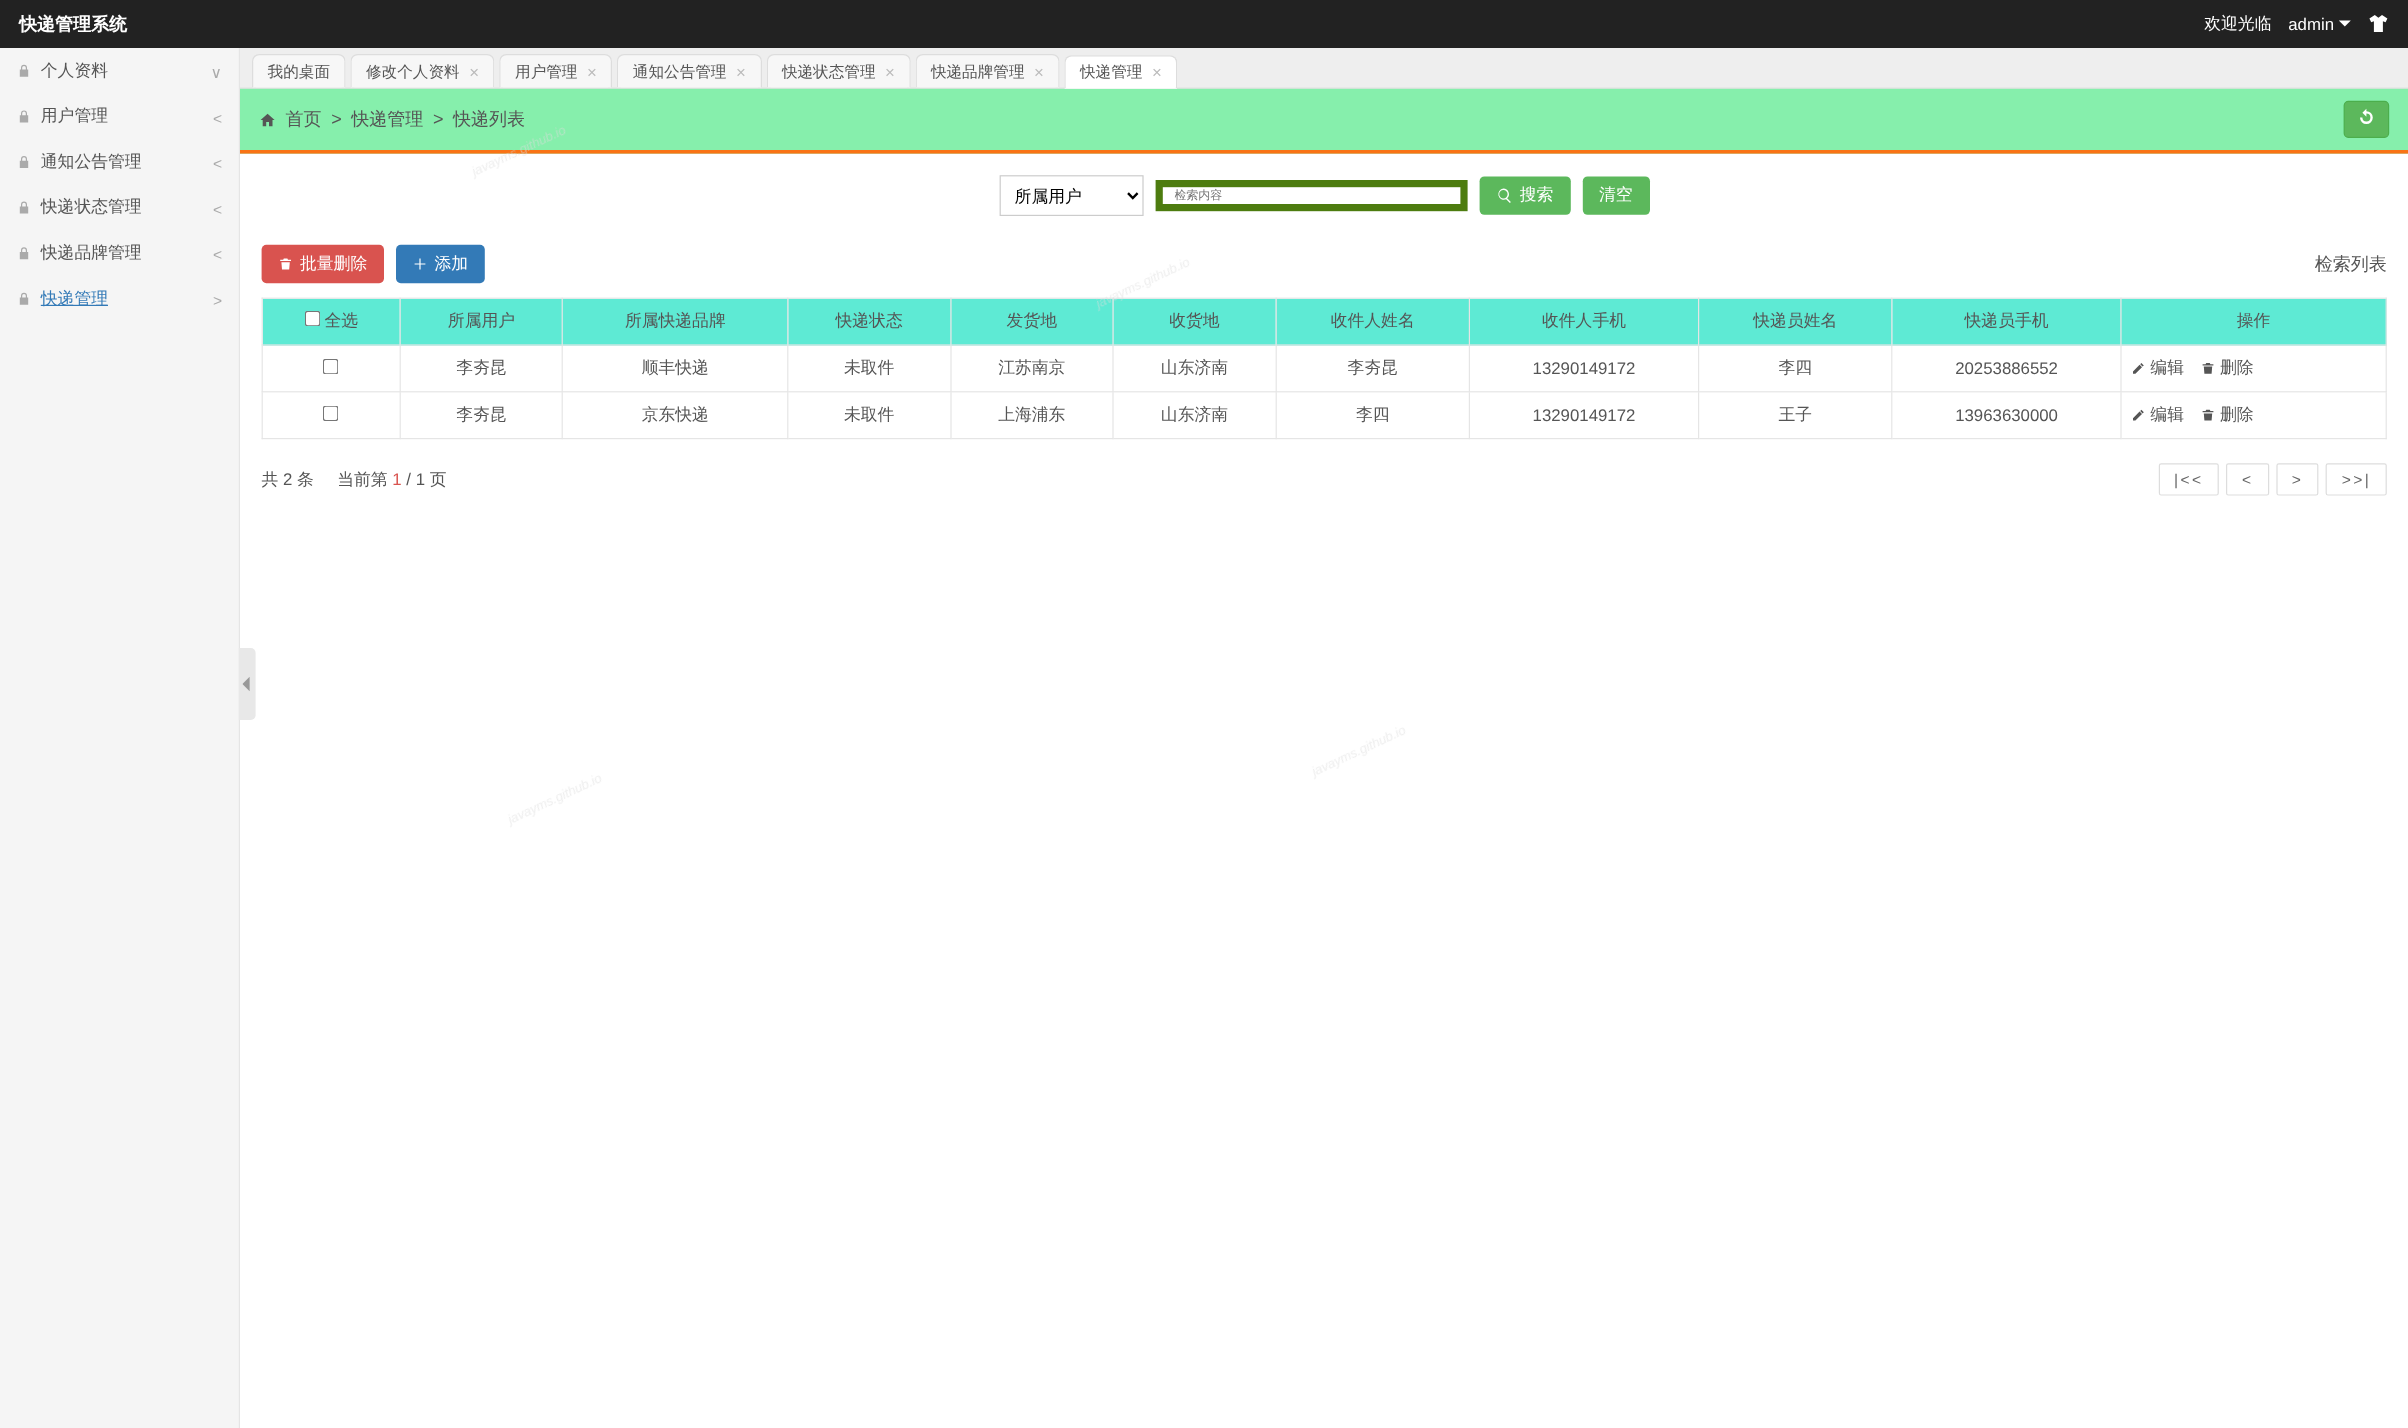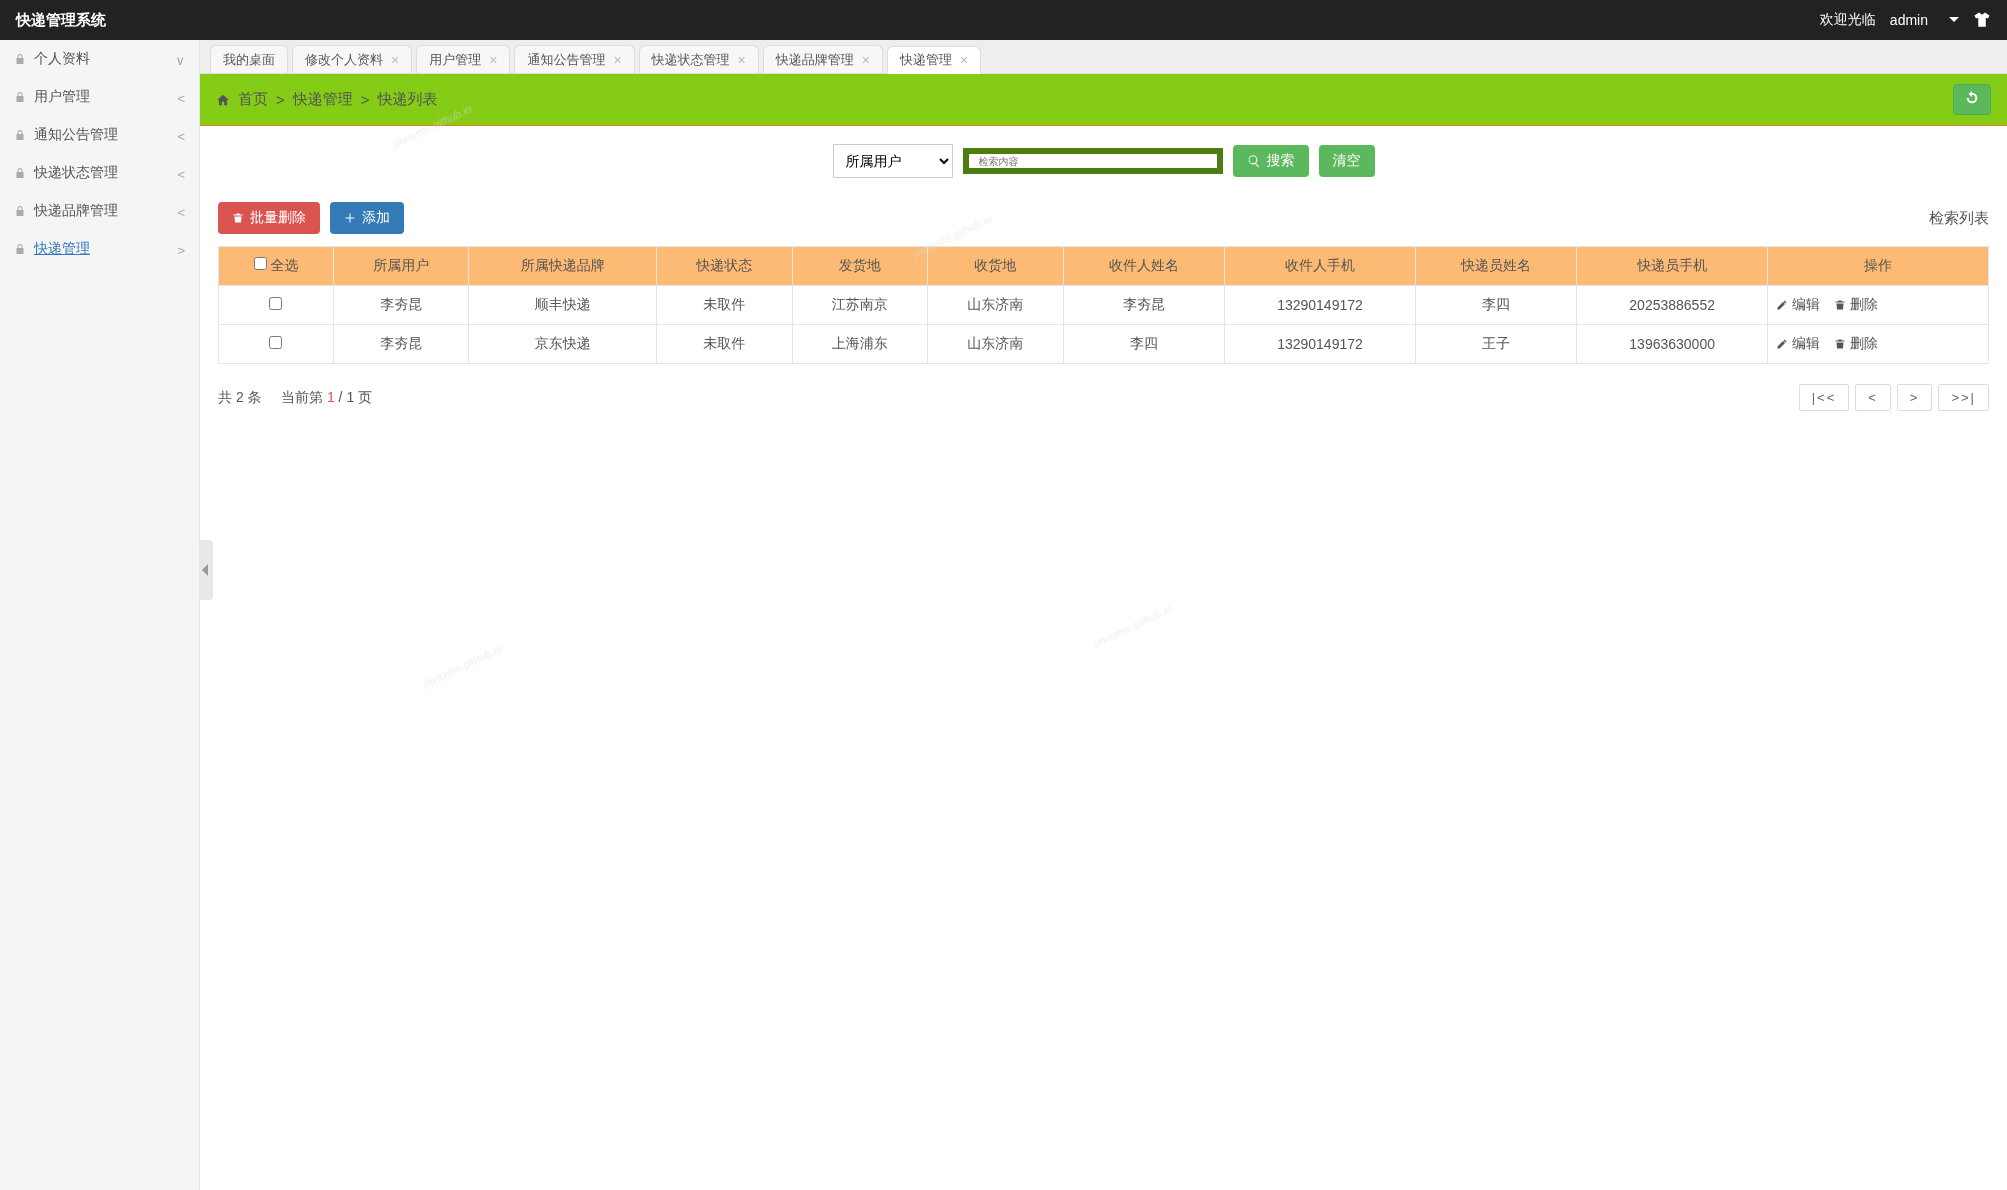--- a/index.html
+++ b/index.html
@@ -1,55 +1,55 @@
 <!DOCTYPE html>
 <html><head>
 <meta charset="utf-8">
 <style>
 *{box-sizing:border-box;margin:0;padding:0}
 body{font-family:"Microsoft YaHei","Helvetica Neue",Arial,sans-serif;font-size:14px;color:#333;background:#fff}
 .header{background:#222;height:40px;display:flex;align-items:center;justify-content:space-between;padding:0 16px;color:#fff}
 .header-title{font-size:15px;font-weight:700}
 .header-right{display:flex;align-items:center;gap:14px}
-.header-user{display:flex;gap:21px;cursor:pointer}
+.header-user{display:flex;gap:4px;cursor:pointer}
 .chevron-down{display:inline-block;border:5px solid transparent;border-top-color:#fff;margin-top:5px}
 .shirt-icon{width:18px;height:18px;fill:#fff}
 .container{display:flex;height:calc(100vh - 40px)}
 .sidebar{width:200px;background:#f5f5f5;border-right:1px solid #e5e5e5;position:relative}
 .side-item{display:flex;align-items:flex-end;justify-content:space-between;padding:10px 14px;color:#555;cursor:pointer;font-size:14px}
 .side-item.active a{color:#337ab7;text-decoration:underline}
 .side-left{display:flex;align-items:center;gap:8px}
 .lock-icon{width:12px;height:12px;fill:#aaa}
 .side-arrow{color:#aaa;font-size:13px}
 .collapse-handle{position:absolute;right:-14px;top:500px;width:14px;height:60px;background:#e8e8e8;border-radius:0 4px 4px 0;display:flex;align-items:center;justify-content:center;cursor:pointer}
 .collapse-handle svg{width:8px;height:12px;fill:#999}
 .main{flex:1;background:#fff;display:flex;flex-direction:column;overflow:hidden}
 .tabs{background:#eee;display:flex;align-items:flex-end;height:34px;padding-left:10px;border-bottom:1px solid #ddd}
 .tab{background:#f7f7f7;border:1px solid #ddd;border-bottom:none;border-radius:6px 6px 0 0;padding:6px 12px;display:flex;align-items:center;gap:8px;margin-right:4px;font-size:13px;color:#555;cursor:pointer;height:28px}
 .tab.active{background:#fff;border-bottom:1px solid #fff;position:relative;top:1px}
 .tab-close{color:#bbb;font-size:14px;cursor:pointer}
-.breadcrumb{background:#84cc16;border-bottom:1px solid #f97316;padding:10px 16px;display:flex;align-items:center;justify-content:space-between}
+.breadcrumb{background:#86efac;border-bottom:3px solid #f97316;padding:10px 16px;display:flex;align-items:center;justify-content:space-between}
 .crumb{display:flex;align-items:center;gap:8px;color:#555;font-size:15px}
 .home-icon{width:14px;height:14px;fill:#555}
 .refresh-btn{background:#5cb85c;border:1px solid #4cae4c;border-radius:4px;padding:5px 10px;cursor:pointer}
 .refresh-btn svg{width:16px;height:16px;fill:#fff}
 .content{padding:18px;flex:1;overflow:auto}
 .search-row{display:flex;align-items:center;justify-content:center;gap:10px;margin-bottom:24px}
 .select{border:1px solid #ccc;height:34px;padding:0 8px;font-size:14px;width:120px;background:#fff}
 .search-input{border:6px solid #4d7c0f;height:26px;padding:0 10px;font-size:10px;width:260px}
 .btn{border:none;border-radius:4px;padding:7px 14px;font-size:14px;cursor:pointer;color:#fff;display:inline-flex;align-items:center;gap:6px}
 .btn-green{background:#5cb85c}
 .btn-red{background:#d9534f}
 .btn-blue{background:#337ab7}
 .toolbar{display:flex;align-items:center;justify-content:space-between;margin-bottom:12px}
 .toolbar-left{display:flex;gap:10px}
 .toolbar-right{color:#555;font-size:15px}
 .table{width:100%;border-collapse:collapse}
 .table th,.table td{border:1px solid #e5e5e5;padding:10px 8px;text-align:center;font-size:14px;color:#555}
-.table th{background:#fdba74;font-weight:500}
+.table th{background:#5eead4;font-weight:500}
 .row-actions{display:flex;align-items:center;justify-content:flex-start;gap:14px}
 .action-link{display:inline-flex;align-items:center;gap:4px;color:#555;cursor:pointer}
 .action-link svg{width:12px;height:12px;fill:#555}
 .footer-row{display:flex;align-items:center;justify-content:space-between;margin-top:20px}
 .pager-info{color:#555}
 .pager-info .cur{color:#d9534f}
 .pager-btns{display:flex;gap:6px}
 .page-btn{border:1px solid #ddd;background:#fff;padding:5px 12px;font-size:13px;color:#666;cursor:pointer;border-radius:2px;letter-spacing:2px}
 .watermark{position:fixed;color:#ddd;font-size:11px;transform:rotate(-25deg);pointer-events:none;opacity:0.5;font-style:italic}
 </style>

